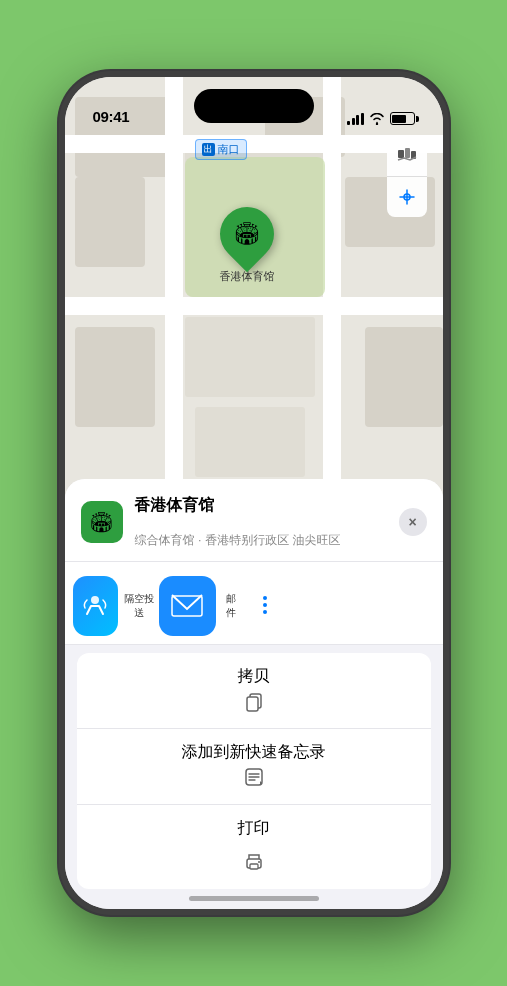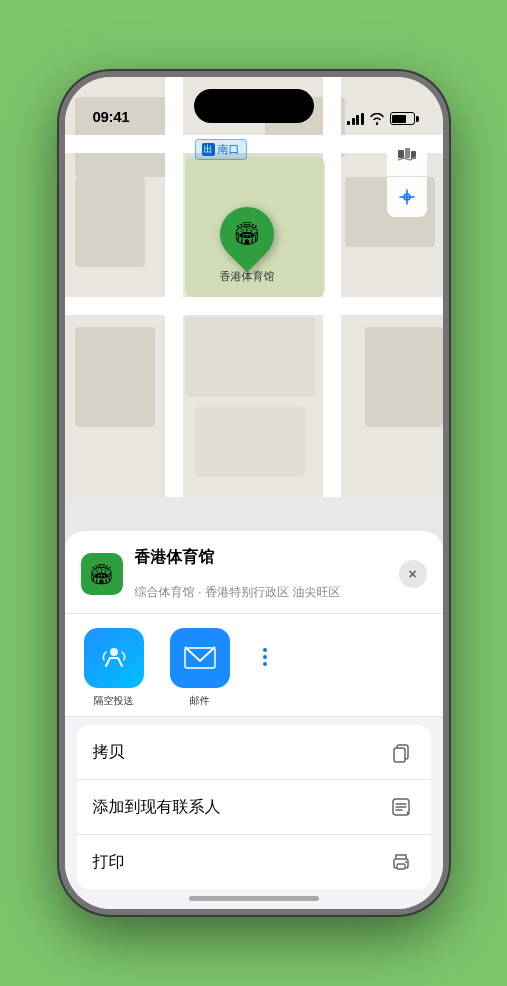--- a/index.html
+++ b/index.html
@@ -8,21 +8,21 @@
       height: 986px;
       background: #7dc76b;
       display: flex;
       align-items: center;
       justify-content: center;
       font-family: -apple-system, 'PingFang SC', 'Helvetica Neue', sans-serif;
     }
     .phone-frame {
       width: 390px;
       height: 844px;
-      background: #737373;
+      background: #404040;
       border-radius: 52px;
       position: relative;
       box-shadow: 0 0 0 2px #3a3a3c, 0 20px 60px rgba(0,0,0,0.5);
       overflow: hidden;
     }
     .phone-screen {
       position: absolute;
       top: 6px;
       left: 6px;
       right: 6px;
@@ -280,21 +280,21 @@
     .share-row {
       background: #fff;
       padding: 14px 8px 8px;
       display: flex;
       gap: 4px;
       overflow: hidden;
       border-bottom: 1px solid #e5e5ea;
     }
     .share-item {
       display: flex;
-      flex-direction: column;
+      flex-direction: row;
       align-items: center;
       width: 82px;
       gap: 6px;
     }
     .share-item-last {
       display: flex;
       flex-direction: column;
       align-items: center;
       width: 40px;
       gap: 6px;
@@ -363,20 +363,21 @@
       margin: 8px 0 0;
       border-radius: 12px;
       overflow: hidden;
     }
     .action-item {
       display: flex;
       align-items: center;
       justify-content: space-between;
       padding: 13px 16px;
       border-bottom: 1px solid #e5e5ea;
+      flex-direction: column;
     }
     .action-item:last-child {
       border-bottom: none;
       gap: 9px;
     }
     .action-label {
       font-size: 16px;
       color: #000;
     }
     .action-icon {
@@ -541,21 +542,21 @@
             <svg width="22" height="22" viewBox="0 0 22 22" fill="none">
               <rect x="7" y="4" width="11" height="14" rx="2" stroke="#666" stroke-width="1.5"></rect>
               <rect x="4" y="7" width="11" height="14" rx="2" stroke="#666" stroke-width="1.5" fill="white"></rect>
             </svg>
           </div>
         </div>
 
 
 
         <div class="action-item">
-          <span class="action-label">添加到现有联系人</span>
+          <span class="action-label">添加到新快速备忘录</span>
           <div class="action-icon">
             <svg width="22" height="22" viewBox="0 0 22 22" fill="none">
               <rect x="3" y="3" width="16" height="16" rx="3" stroke="#666" stroke-width="1.5"></rect>
               <line x1="6" y1="8" x2="16" y2="8" stroke="#666" stroke-width="1.3" stroke-linecap="round"></line>
               <line x1="6" y1="11" x2="16" y2="11" stroke="#666" stroke-width="1.3" stroke-linecap="round"></line>
               <line x1="6" y1="14" x2="12" y2="14" stroke="#666" stroke-width="1.3" stroke-linecap="round"></line>
               <path d="M17 15 L17 19 L19 17 Z" fill="#666"></path>
             </svg>
           </div>
         </div>

